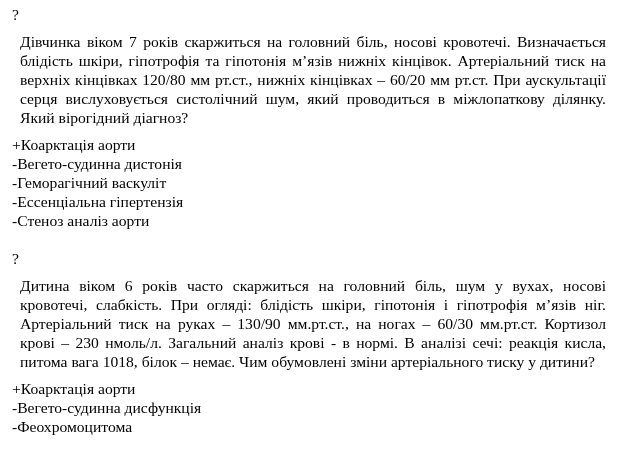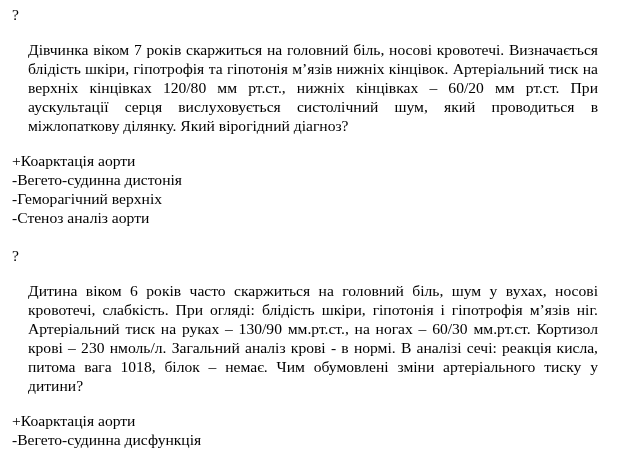--- a/index.html
+++ b/index.html
@@ -19,36 +19,37 @@
     top: 5px;
     width: 602px;
     font-family: "Liberation Serif", "DejaVu Serif", serif;
     font-size: 15.6px;
     line-height: 19px;
     color: #000000;
   }
   .q-mark { display: block; height: 19px; }
   .stem {
     text-align: justify;
-    margin: 16px;
+    margin: 8px;
   }
   .opt { display: block; height: 19px; white-space: nowrap; }
   .gap { height: 19px; }
 </style>
 </head>
 <body>
 
 <div class="doc">
 
   <div>
     <span class="q-mark">?</span>
     <p class="stem">Дівчинка віком 7 років  скаржиться на головний біль, носові кровотечі. Визначається блідість шкіри, гіпотрофія та гіпотонія м’язів нижніх кінцівок. Артеріальний тиск на верхніх кінцівках 120/80 мм рт.ст., нижніх кінцівках – 60/20 мм рт.ст. При аускультації серця вислуховується систолічний шум, який проводиться в міжлопаткову ділянку. Який вірогідний діагноз?</p>
     <span class="opt">+Коарктація аорти</span>
     <span class="opt">-Вегето-судинна дистонія</span>
-    <span class="opt">-Геморагічний верхніх</span>
+    <span class="opt">-Геморагічний васкуліт</span>
+    <span class="opt">-Ессенціальна гіпертензія</span>
     <span class="opt">-Стеноз аналіз аорти</span>
   </div>
 
   <div class="gap"></div>
 
   <div>
     <span class="q-mark">?</span>
     <p class="stem">Дитина віком 6 років часто скаржиться на головний біль, шум у вухах, носові кровотечі, слабкість. При огляді: блідість шкіри, гіпотонія і гіпотрофія м’язів ніг. Артеріальний тиск на руках – 130/90 мм.рт.ст., на ногах – 60/30 мм.рт.ст. Кортизол крові – 230 нмоль/л. Загальний аналіз крові - в нормі. В аналізі сечі: реакція кисла, питома вага 1018, білок – немає. Чим обумовлені зміни артеріального тиску у дитини?</p>
     <span class="opt">+Коарктація аорти</span>
     <span class="opt">-Вегето-судинна дисфункція</span>

